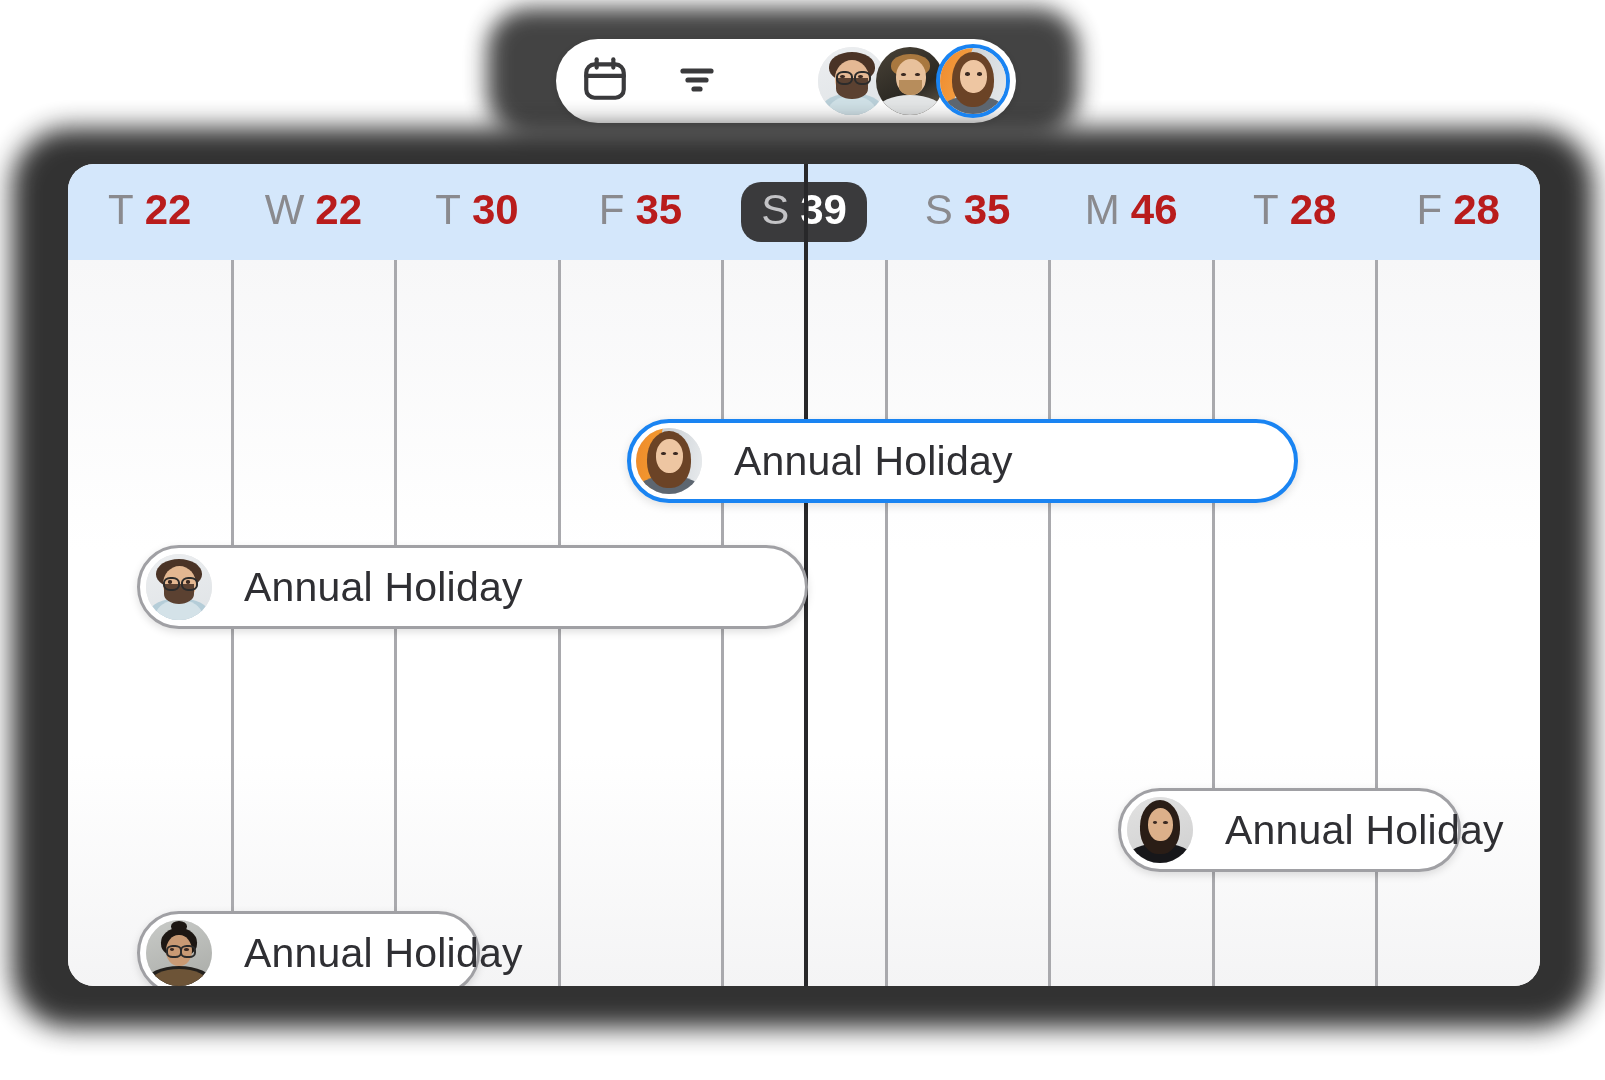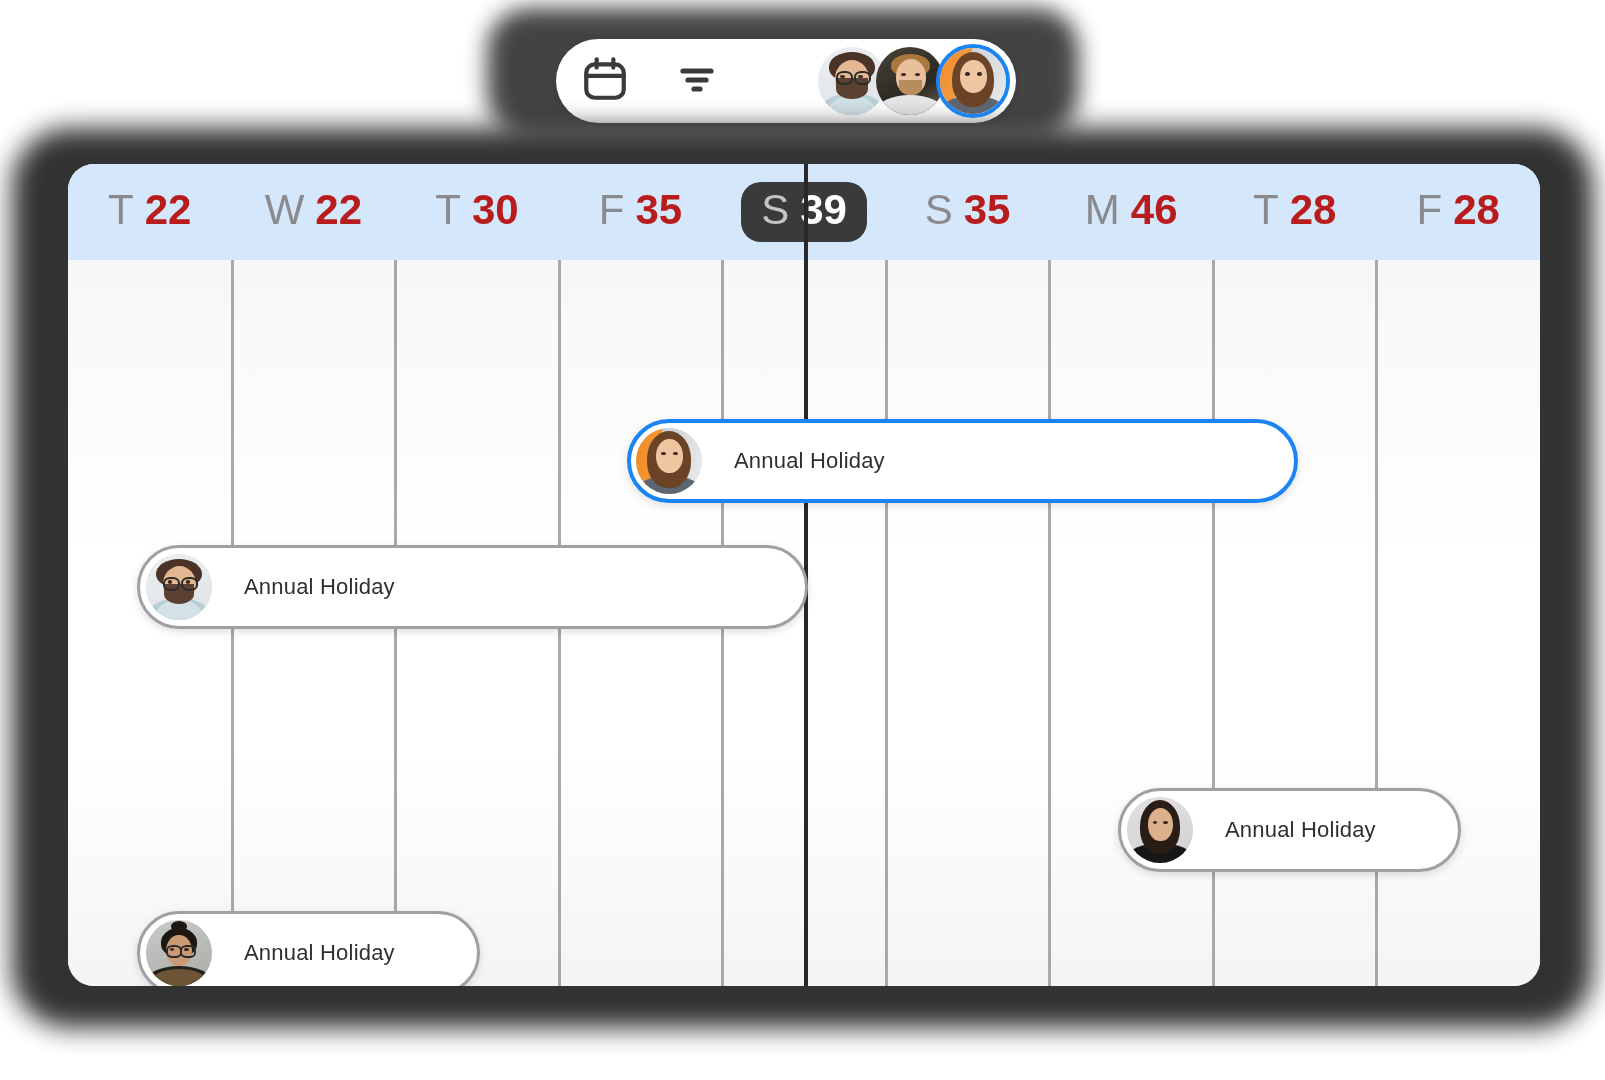--- a/index.html
+++ b/index.html
@@ -190,21 +190,21 @@
     height: 66px;
     border-radius: 50%;
     flex: 0 0 auto;
     margin-left: 6px;
     overflow: hidden;
     position: relative;
     background: #e4e4e6;
   }
   .event.selected .ev-avatar { margin-left: 5px; }
   .event .ev-label {
-    font-size: 22px;
+    font-size: 41px;
     color: #2f2f33;
     margin-left: 32px;
     white-space: nowrap;
     letter-spacing: 0.2px;
   }
 
   
   .face { position: absolute; inset: 0; }
   .f-bg { position: absolute; inset: 0; }
   .f-hair { position: absolute; border-radius: 50% 50% 46% 46%; }

